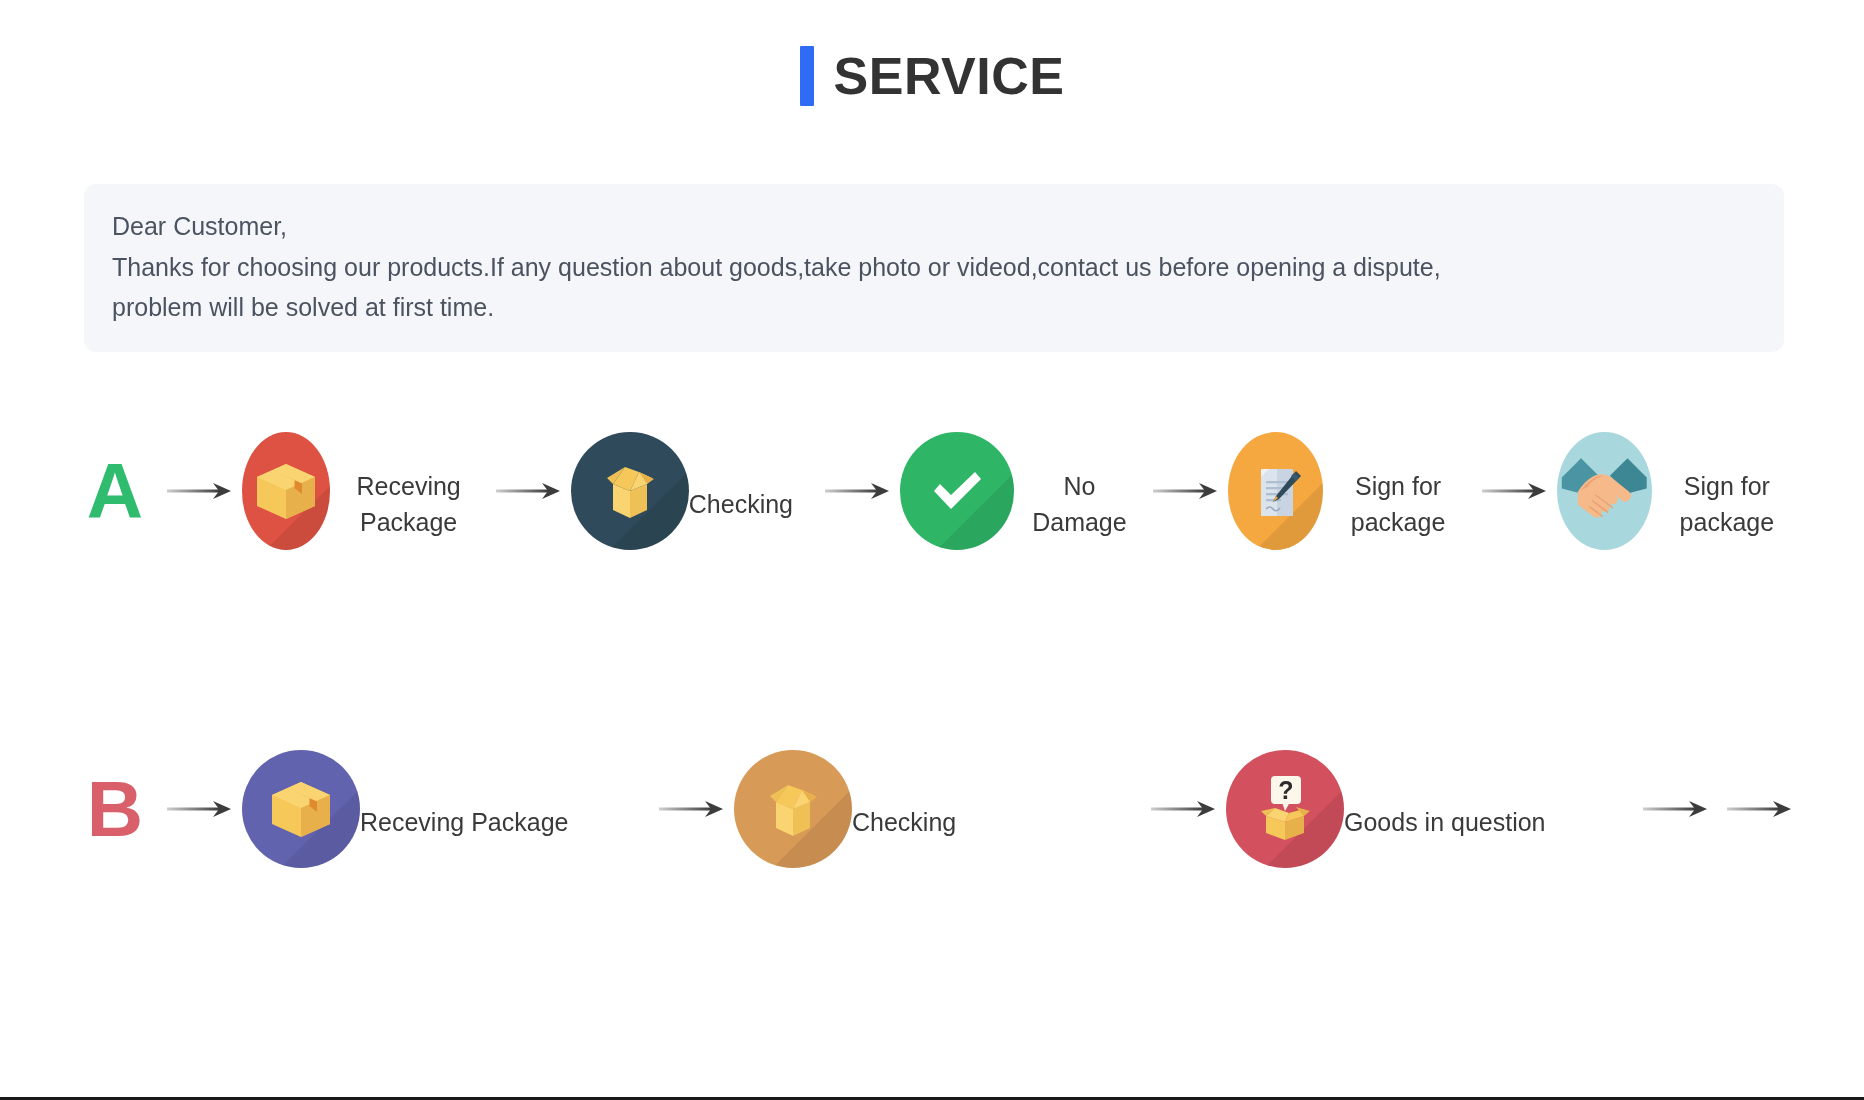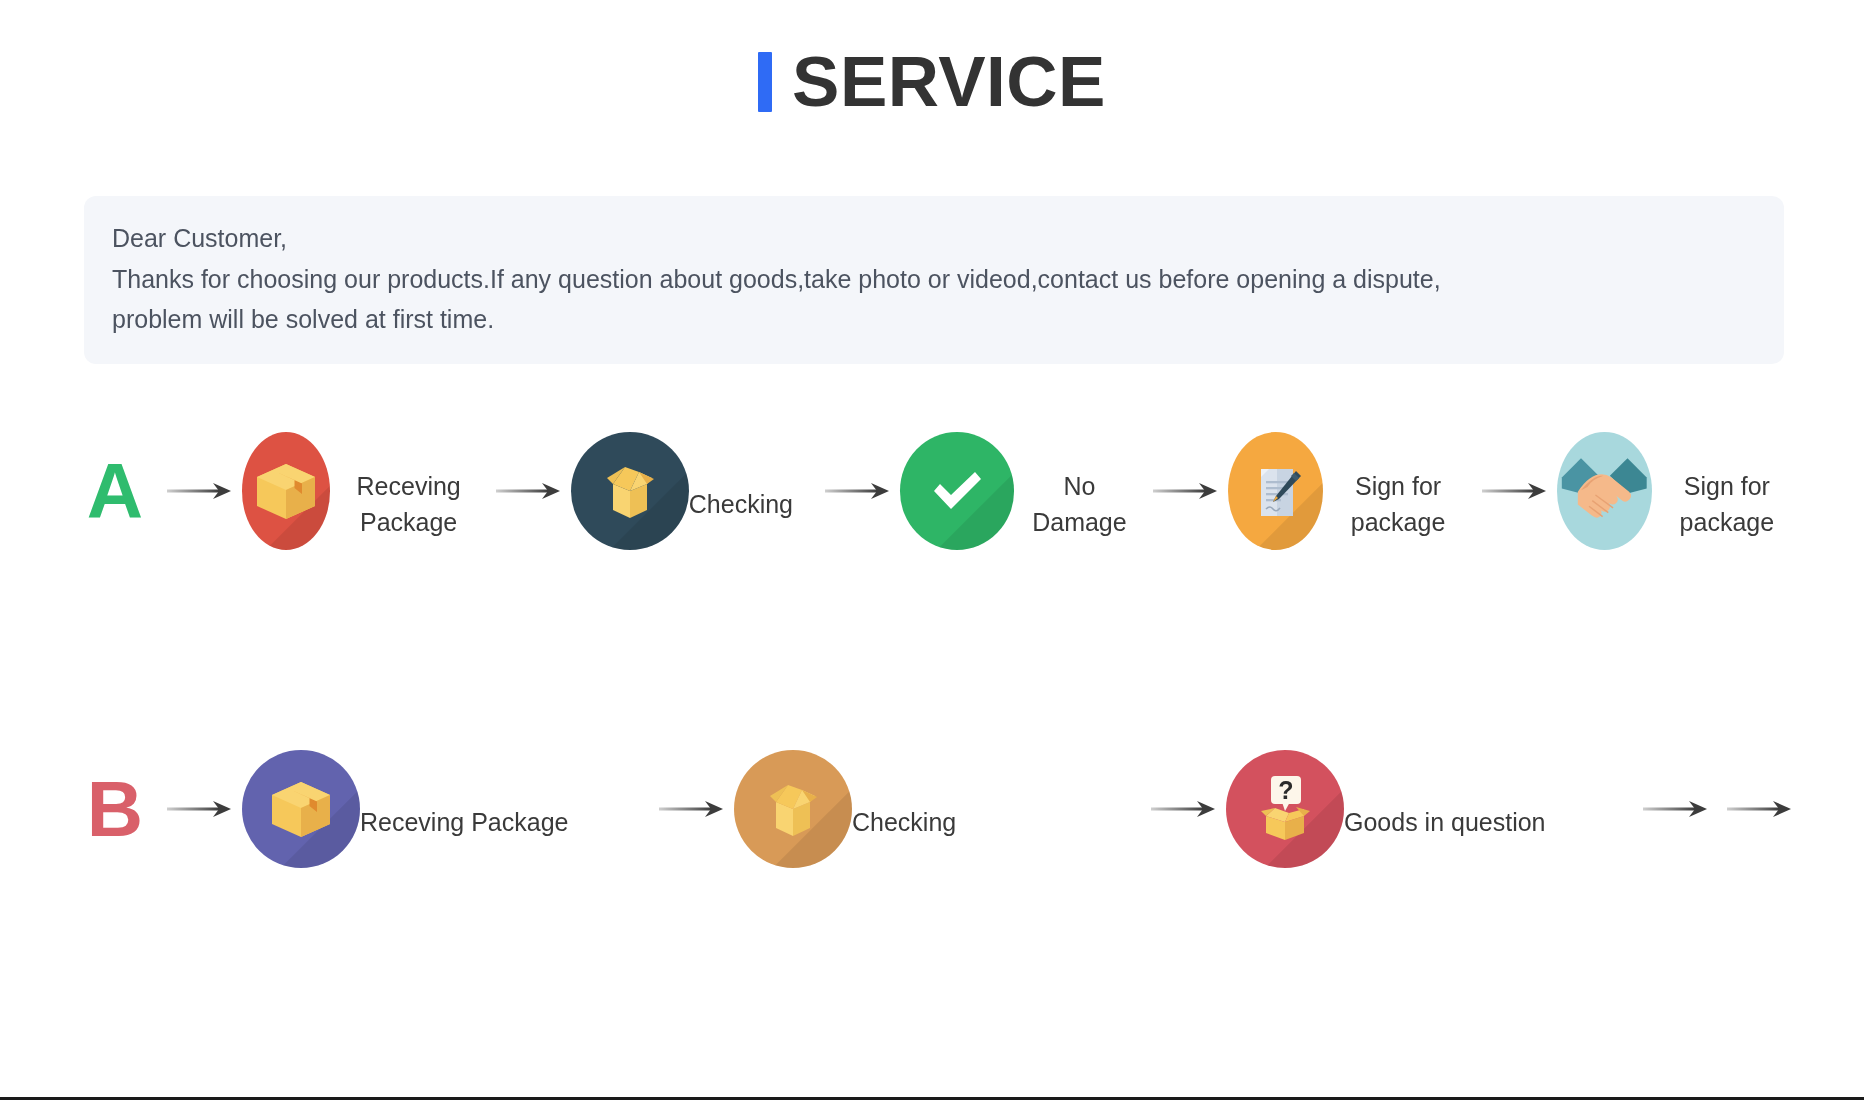--- a/index.html
+++ b/index.html
@@ -22,27 +22,27 @@
   .title-wrap{
     position:absolute;top:46px;left:0;width:100%;
     display:flex;align-items:center;justify-content:center;
   }
   .title-bar{
     width:14px;height:60px;background:#2f6bf5;
     border-radius:1px;margin-right:20px;
     flex:0 0 auto;
   }
   .title-text{
-    font-size:71px;font-weight:700;letter-spacing:0.5px;
+    font-size:52px;font-weight:700;letter-spacing:0.5px;
     color:#333333;line-height:1;
   }
 
   
   .notice{
-    position:absolute;left:84px;top:196px;width:1700px;
+    position:absolute;left:84px;top:184px;width:1700px;
     background:#f4f6fa;border-radius:12px;
     padding:22px 28px 24px 28px;
     box-sizing:border-box;
   }
   .notice p{
     margin:0;font-size:25px;line-height:1.62;
     color:#4c5360;font-weight:400;
   }
 
   

